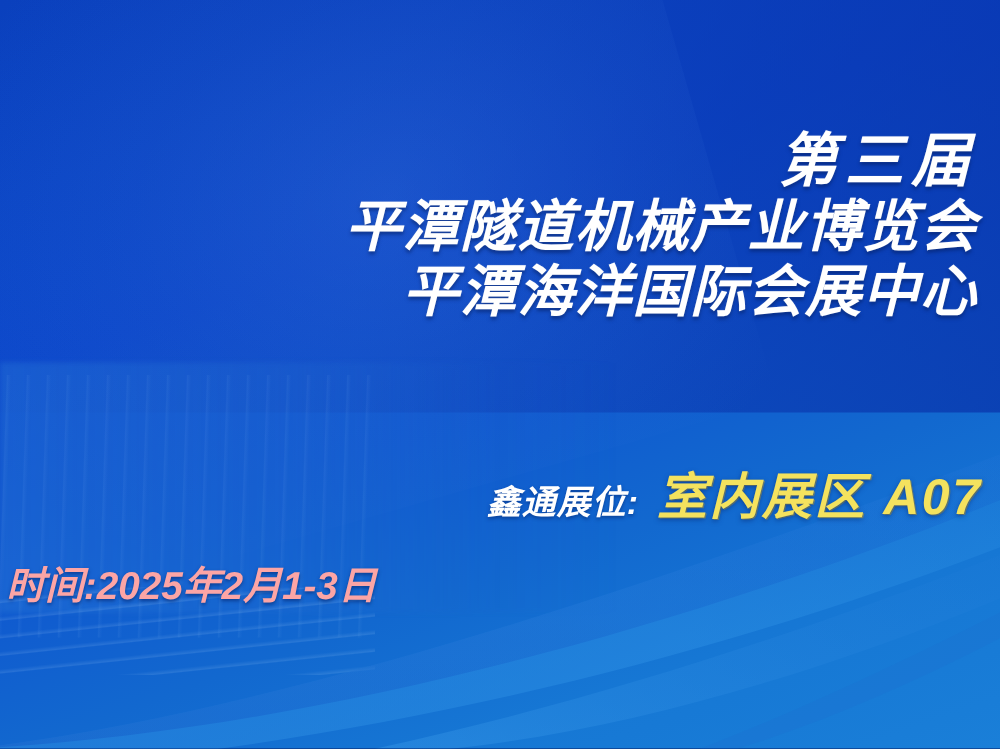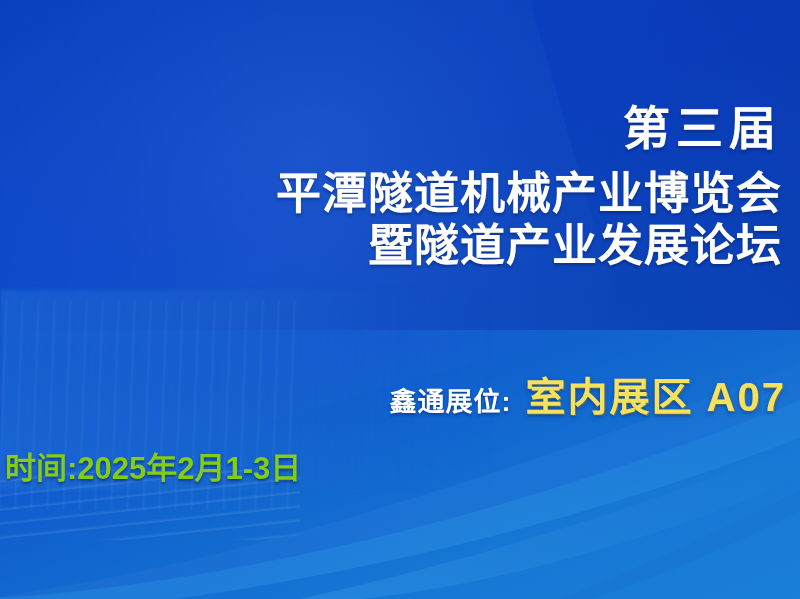--- a/index.html
+++ b/index.html
@@ -11,20 +11,21 @@
   body {
     font-family: "Liberation Sans", "DejaVu Sans", sans-serif;
   }
 
   .banner {
     position: relative;
     width: 800px;
     height: 599px;
     overflow: hidden;
     background: #0B47C4;
+    font-style: italic;
   }
 
   
   .bg-base {
     position: absolute;
     inset: 0;
     background:
       linear-gradient(160deg,
         #0a40bd 0%,
         #0b46c6 18%,
@@ -138,21 +139,21 @@
     font-weight: bold;
     line-height: 1.06;
     letter-spacing: 2px;
     white-space: nowrap;
     text-shadow:
       0 2px 3px rgba(4,30,95,0.55),
       0 0 1px rgba(255,255,255,0.4);
   }
 
   .title-line-1 { font-size: 47px; letter-spacing: 6px; }
-  .title-line-2 { font-size: 45px; letter-spacing: 1px; margin-top: 16px; }
+  .title-line-2 { font-size: 45px; letter-spacing: 1px; margin-top: 4px; }
   .title-line-3 { font-size: 45px; letter-spacing: 1px; margin-top: 4px; }
 
   .booth-row {
     position: absolute;
     right: 14px;
     top: 340px;
     display: flex;
     align-items: baseline;
     justify-content: flex-end;
     white-space: nowrap;
@@ -183,21 +184,21 @@
     left: 5px;
     right: 5px;
     top: 443px;
     display: flex;
     align-items: baseline;
     justify-content: space-between;
     white-space: nowrap;
   }
 
   .footer-text {
-    color: #84cc16;
+    color: #fca5a5;
     font-size: 31px;
     font-weight: bold;
     letter-spacing: 0px;
     text-shadow: 0 2px 3px rgba(4,30,95,0.55);
   }
   .footer-sep { width: 10px; }
 </style>
 </head>
 <body>
 
@@ -234,21 +235,21 @@
     <path d="M 300 599 C 480 560 660 500 820 436 L 820 470 C 670 535 500 585 360 599 Z" fill="url(#rg3)"></path>
 
     <path d="M 560 599 C 660 560 740 520 820 480 L 820 500 C 745 540 665 576 590 599 Z" fill="#1d6fd2" opacity="0.28"></path>
   </svg>
 
   <div class="content">
 
     <div class="title-group">
       <div class="title-line title-line-1">第三届</div>
       <div class="title-line title-line-2">平潭隧道机械产业博览会</div>
-      <div class="title-line title-line-3">暨隧道产业发展论坛</div>
+      <div class="title-line title-line-3">平潭海洋国际会展中心</div>
     </div>
 
     <div class="booth-row">
       <span class="booth-label">鑫通展位:</span>
       <span class="booth-value">室内展区 A07</span>
     </div>
 
     <div class="footer-row">
       <span class="footer-text">时间:2025年2月1-3日</span>
       <span class="footer-sep"></span>

